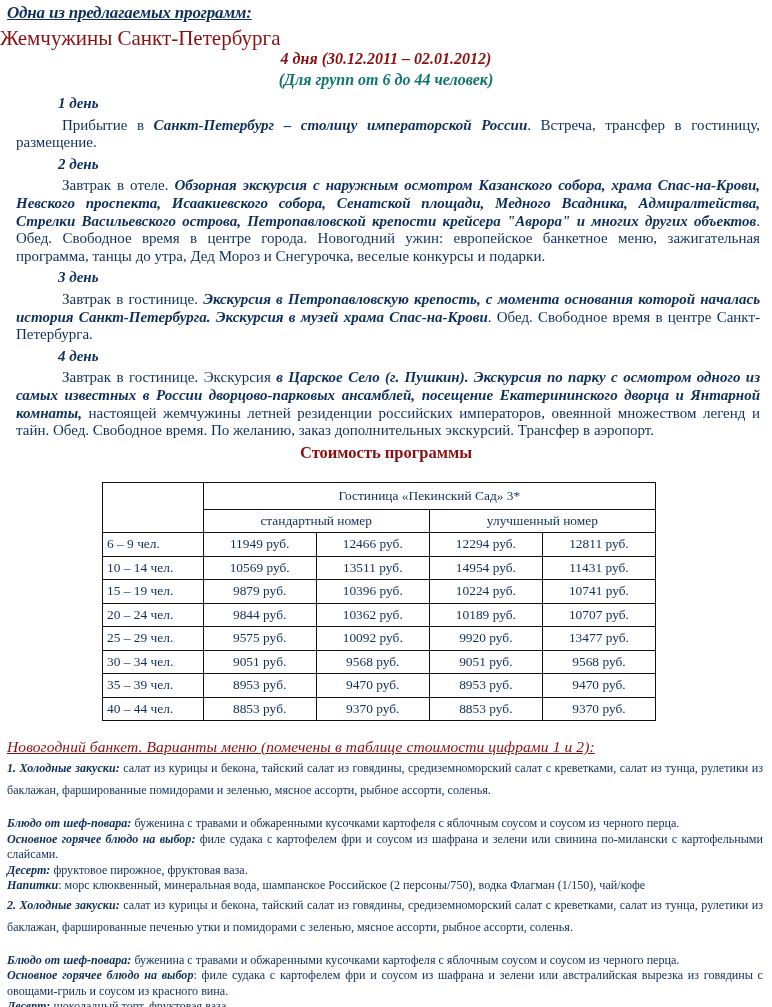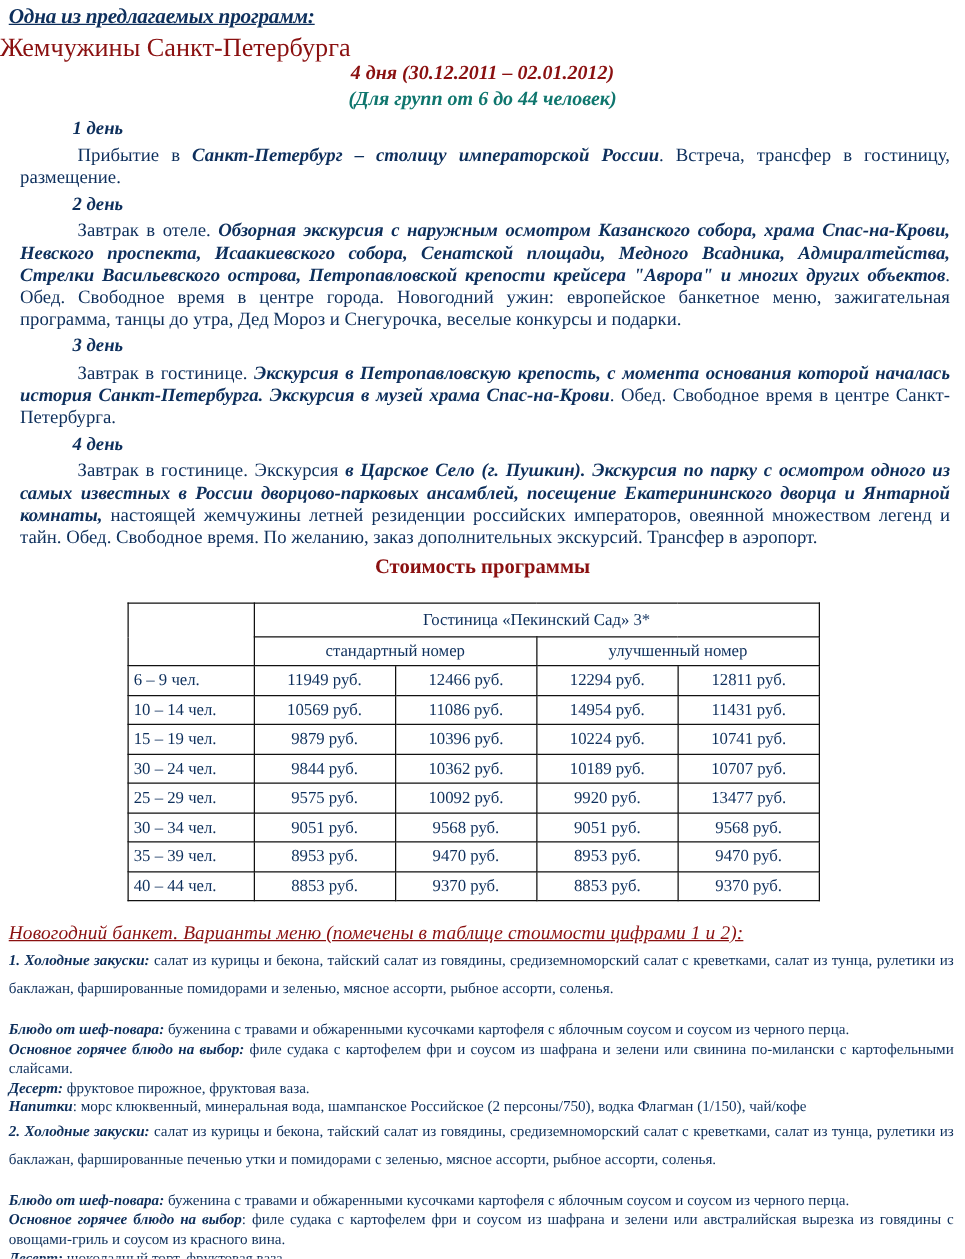--- a/index.html
+++ b/index.html
@@ -93,33 +93,33 @@
     <tr>
       <td class="grp">6 – 9  чел.</td>
       <td class="price">11949 руб.</td>
       <td class="price">12466 руб.</td>
       <td class="price">12294 руб.</td>
       <td class="price">12811 руб.</td>
     </tr>
     <tr>
       <td class="grp">10 – 14 чел.</td>
       <td class="price">10569 руб.</td>
-      <td class="price">11086 руб.</td>
+      <td class="price">13511 руб.</td>
       <td class="price">14954 руб.</td>
       <td class="price">11431 руб.</td>
     </tr>
     <tr>
       <td class="grp">15 – 19 чел.</td>
       <td class="price">9879 руб.</td>
       <td class="price">10396 руб.</td>
       <td class="price">10224 руб.</td>
       <td class="price">10741 руб.</td>
     </tr>
     <tr>
-      <td class="grp">30 – 24 чел.</td>
+      <td class="grp">20 – 24 чел.</td>
       <td class="price">9844 руб.</td>
       <td class="price">10362 руб.</td>
       <td class="price">10189 руб.</td>
       <td class="price">10707 руб.</td>
     </tr>
     <tr>
       <td class="grp">25 – 29 чел.</td>
       <td class="price">9575 руб.</td>
       <td class="price">10092 руб.</td>
       <td class="price">9920 руб.</td>

